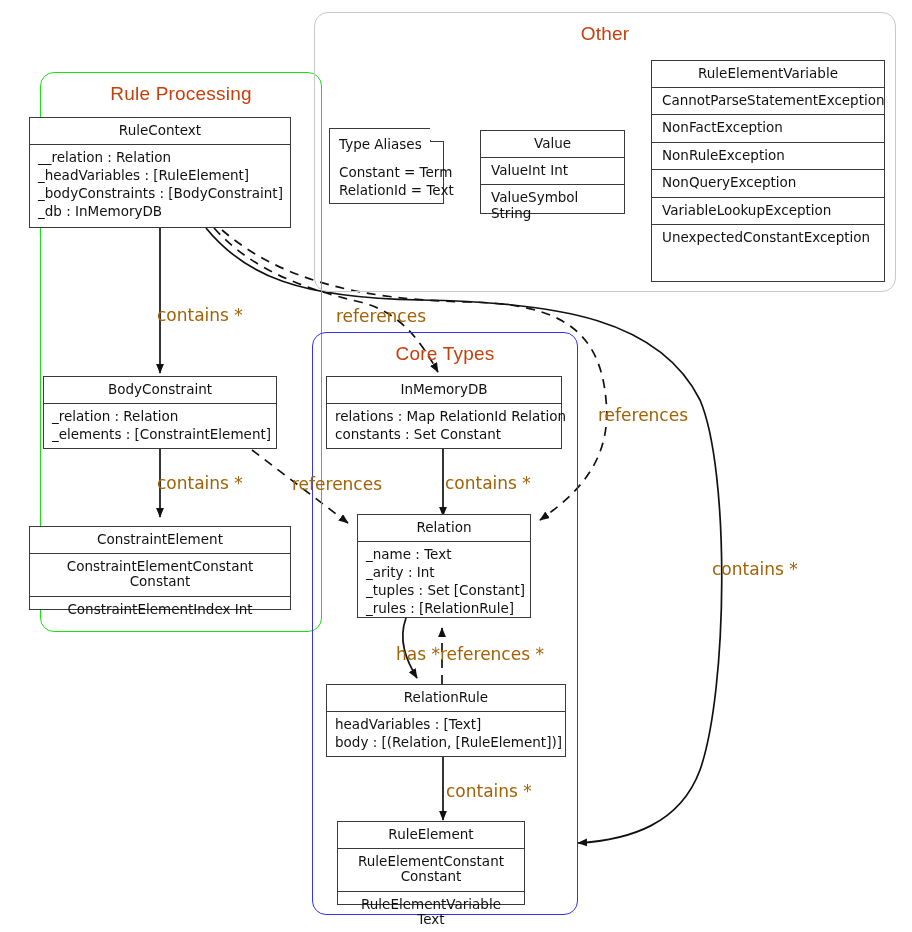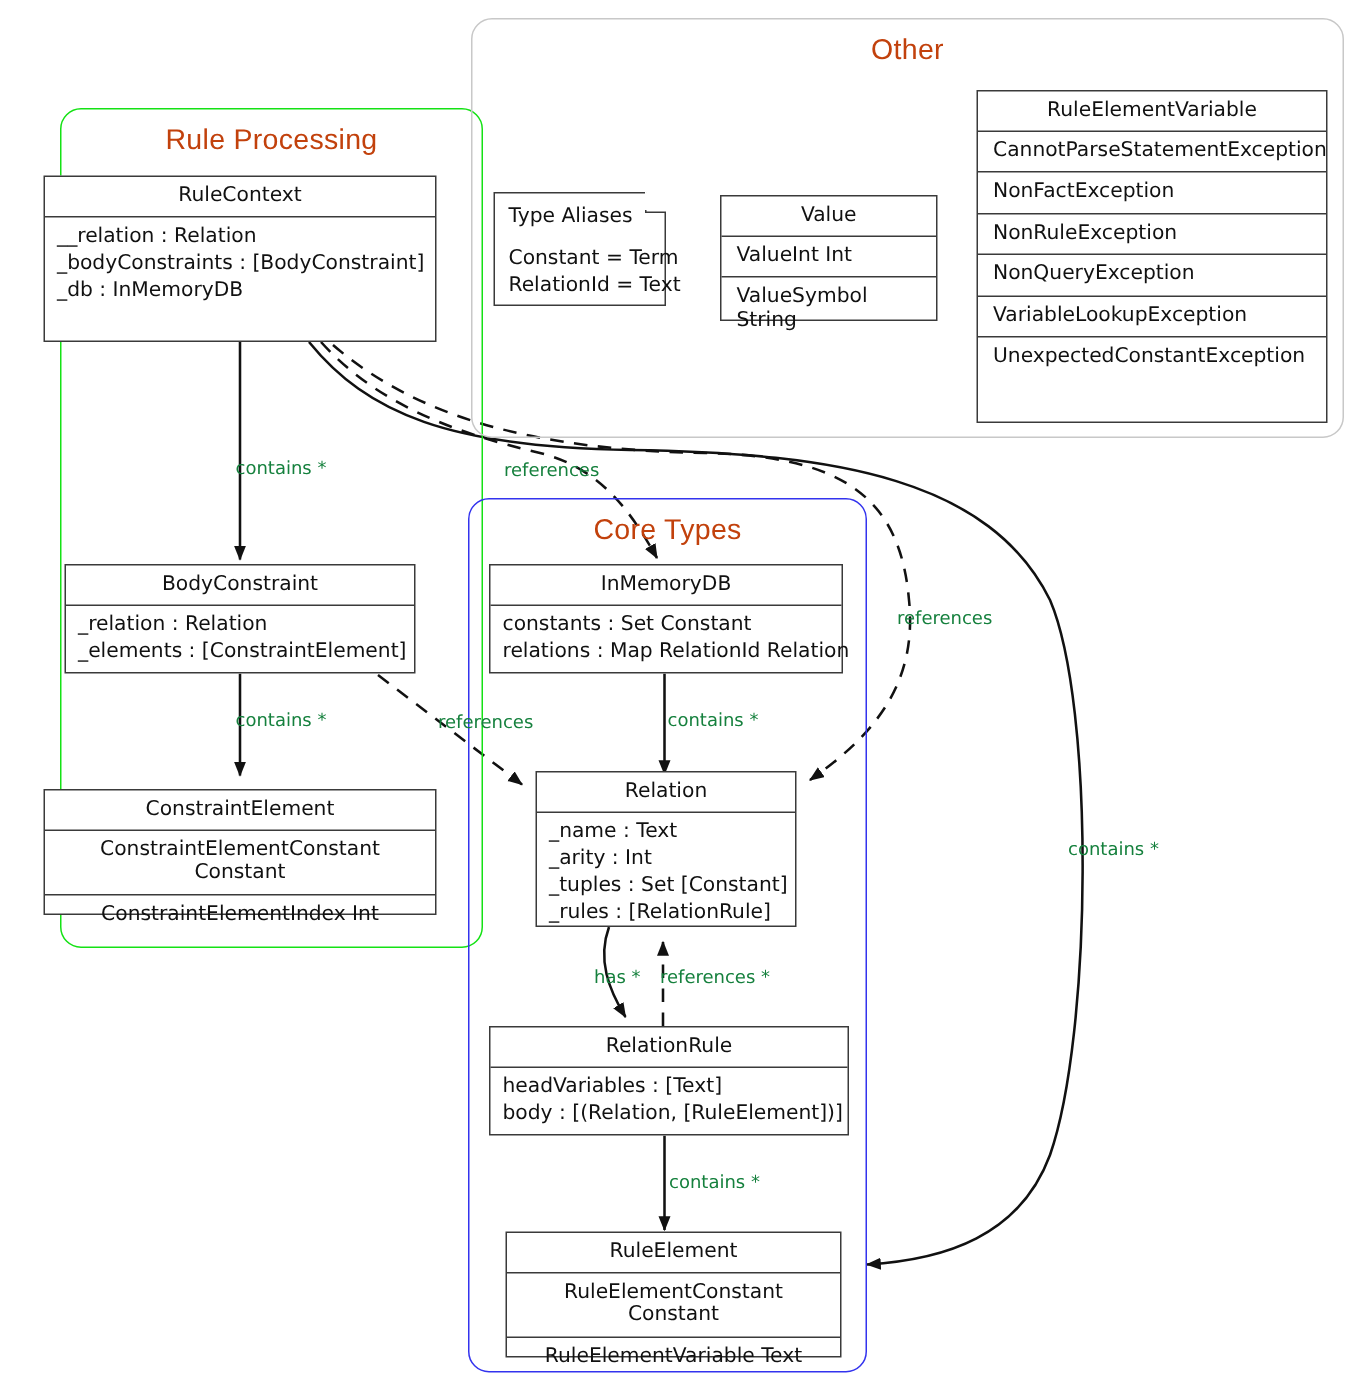--- a/index.html
+++ b/index.html
@@ -106,22 +106,22 @@
     width: 0; height: 0;
     border-left: 13px solid #ffffff;
     border-top: 13px solid transparent;
   }
   .note-line { white-space: pre; }
   .note-gap { height: 10px; }
 
   
   .edge-label {
     position: absolute;
-    font-size: 12px;
-    color: #15803d;
+    font-size: 17px;
+    color: #a16207;
     white-space: nowrap;
     background: transparent;
   }
 </style>
 </head>
 <body>
 
 <div id="diagram">
 
   <svg id="edge-layer" viewBox="0 0 912 932" width="912" height="932">
@@ -166,20 +166,21 @@
   </div>
 
   <div class="package" id="pkg-other" style="left: 314px; top: 12px; width: 582px; height: 280px; border-color: rgb(200, 200, 200);">
     <div class="package-title" style="top:10px;">Other</div>
   </div>
 
   <div class="cls" style="left:29px; top:117px; width:262px; height:111px;">
     <div class="cls-name">RuleContext</div>
     <div class="cls-compartment">
       <div class="cls-attr">__relation : Relation</div>
+      <div class="cls-attr">_headVariables : [RuleElement]</div>
       <div class="cls-attr">_bodyConstraints : [BodyConstraint]</div>
       <div class="cls-attr">_db : InMemoryDB</div>
     </div>
   </div>
 
   <div class="cls" style="left:43px; top:376px; width:234px; height:73px;">
     <div class="cls-name">BodyConstraint</div>
     <div class="cls-compartment">
       <div class="cls-attr">_relation : Relation</div>
       <div class="cls-attr">_elements : [ConstraintElement]</div>
@@ -188,22 +189,22 @@
 
   <div class="cls" style="left:29px; top:526px; width:262px; height:84px;">
     <div class="cls-name">ConstraintElement</div>
     <div class="cls-variant center">ConstraintElementConstant Constant</div>
     <div class="cls-variant center">ConstraintElementIndex Int</div>
   </div>
 
   <div class="cls" style="left:326px; top:376px; width:236px; height:73px;">
     <div class="cls-name">InMemoryDB</div>
     <div class="cls-compartment">
+      <div class="cls-attr">relations : Map RelationId Relation</div>
       <div class="cls-attr">constants : Set Constant</div>
-      <div class="cls-attr">relations : Map RelationId Relation</div>
     </div>
   </div>
 
   <div class="cls" style="left:357px; top:514px; width:174px; height:104px;">
     <div class="cls-name">Relation</div>
     <div class="cls-compartment">
       <div class="cls-attr">_name : Text</div>
       <div class="cls-attr">_arity : Int</div>
       <div class="cls-attr">_tuples : Set [Constant]</div>
       <div class="cls-attr">_rules : [RelationRule]</div>
@@ -211,21 +212,21 @@
   </div>
 
   <div class="cls" style="left:326px; top:684px; width:240px; height:73px;">
     <div class="cls-name">RelationRule</div>
     <div class="cls-compartment">
       <div class="cls-attr">headVariables : [Text]</div>
       <div class="cls-attr">body : [(Relation, [RuleElement])]</div>
     </div>
   </div>
 
-  <div class="cls" style="left:337px; top:821px; width:224px; height:84px;">
+  <div class="cls" style="left:337px; top:821px; width:188px; height:84px;">
     <div class="cls-name">RuleElement</div>
     <div class="cls-variant center">RuleElementConstant Constant</div>
     <div class="cls-variant center">RuleElementVariable Text</div>
   </div>
 
   <div class="note" style="left:329px; top:128px; width:115px; height:76px;">
     <div class="note-fold"></div>
     <div class="note-line">Type Aliases</div>
     <div class="note-gap"></div>
     <div class="note-line">Constant = Term</div>

